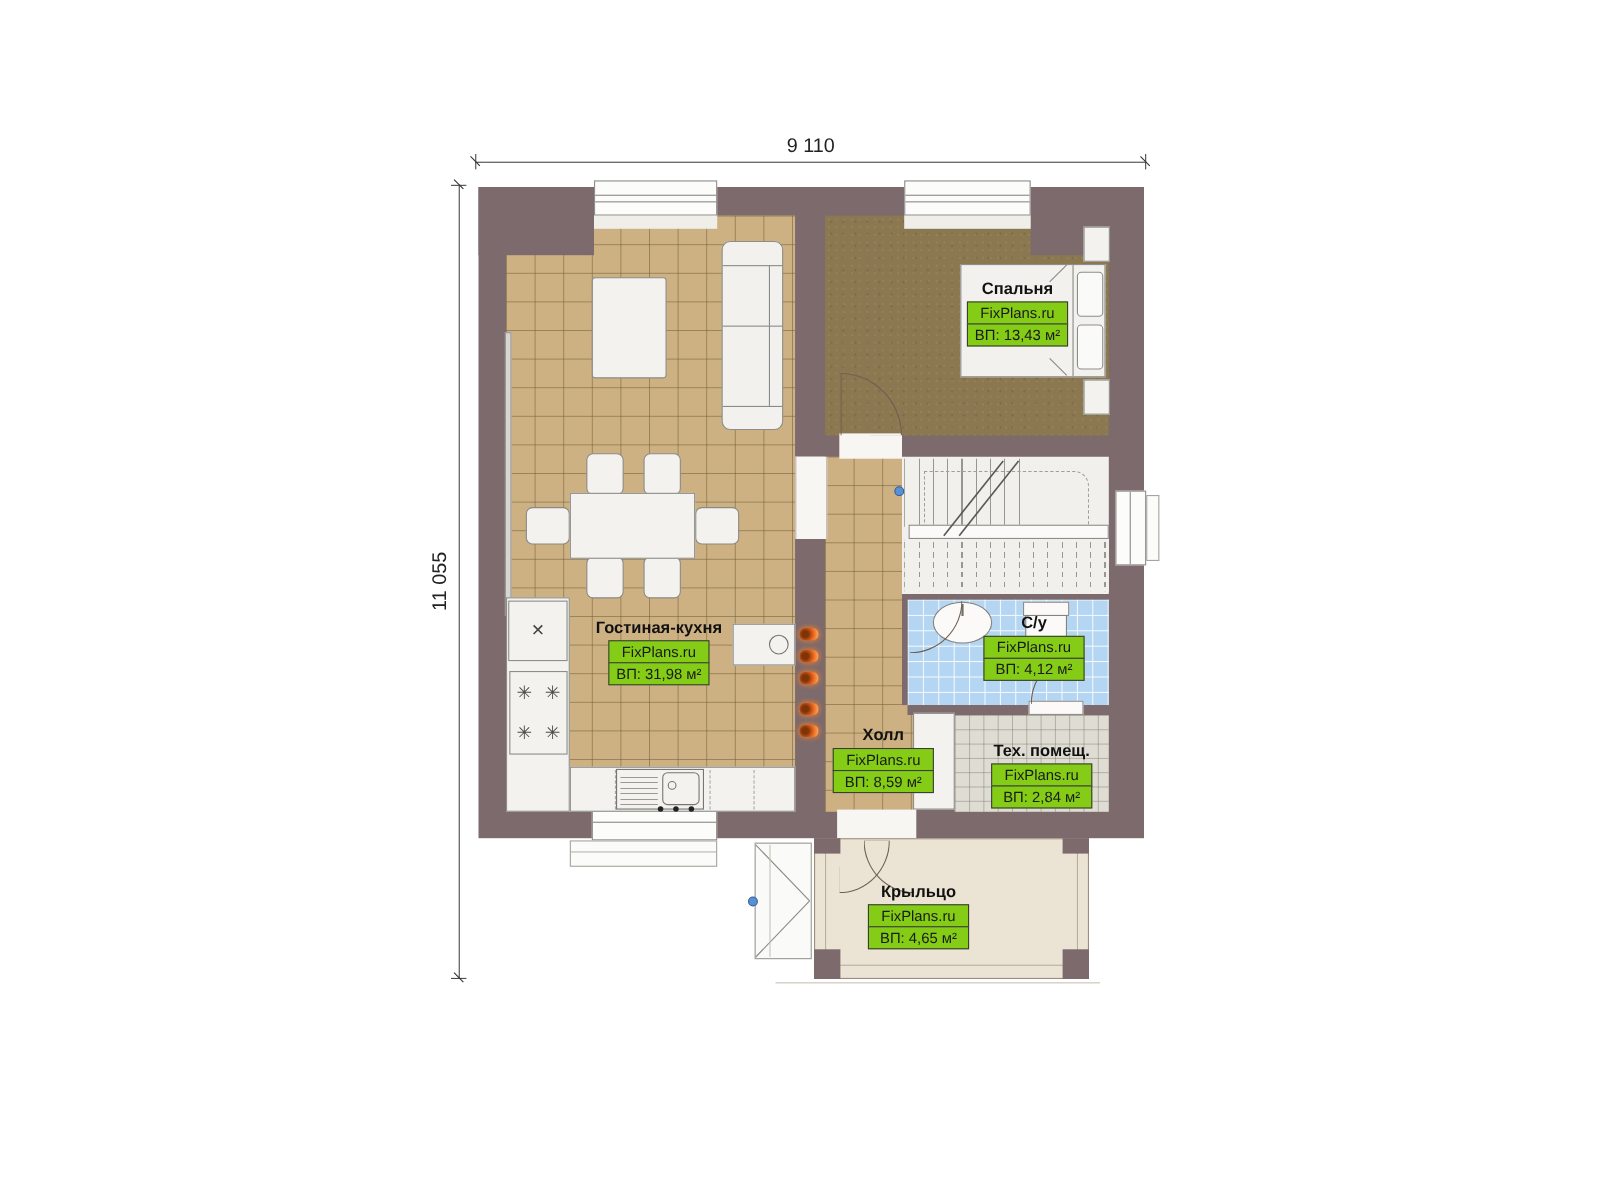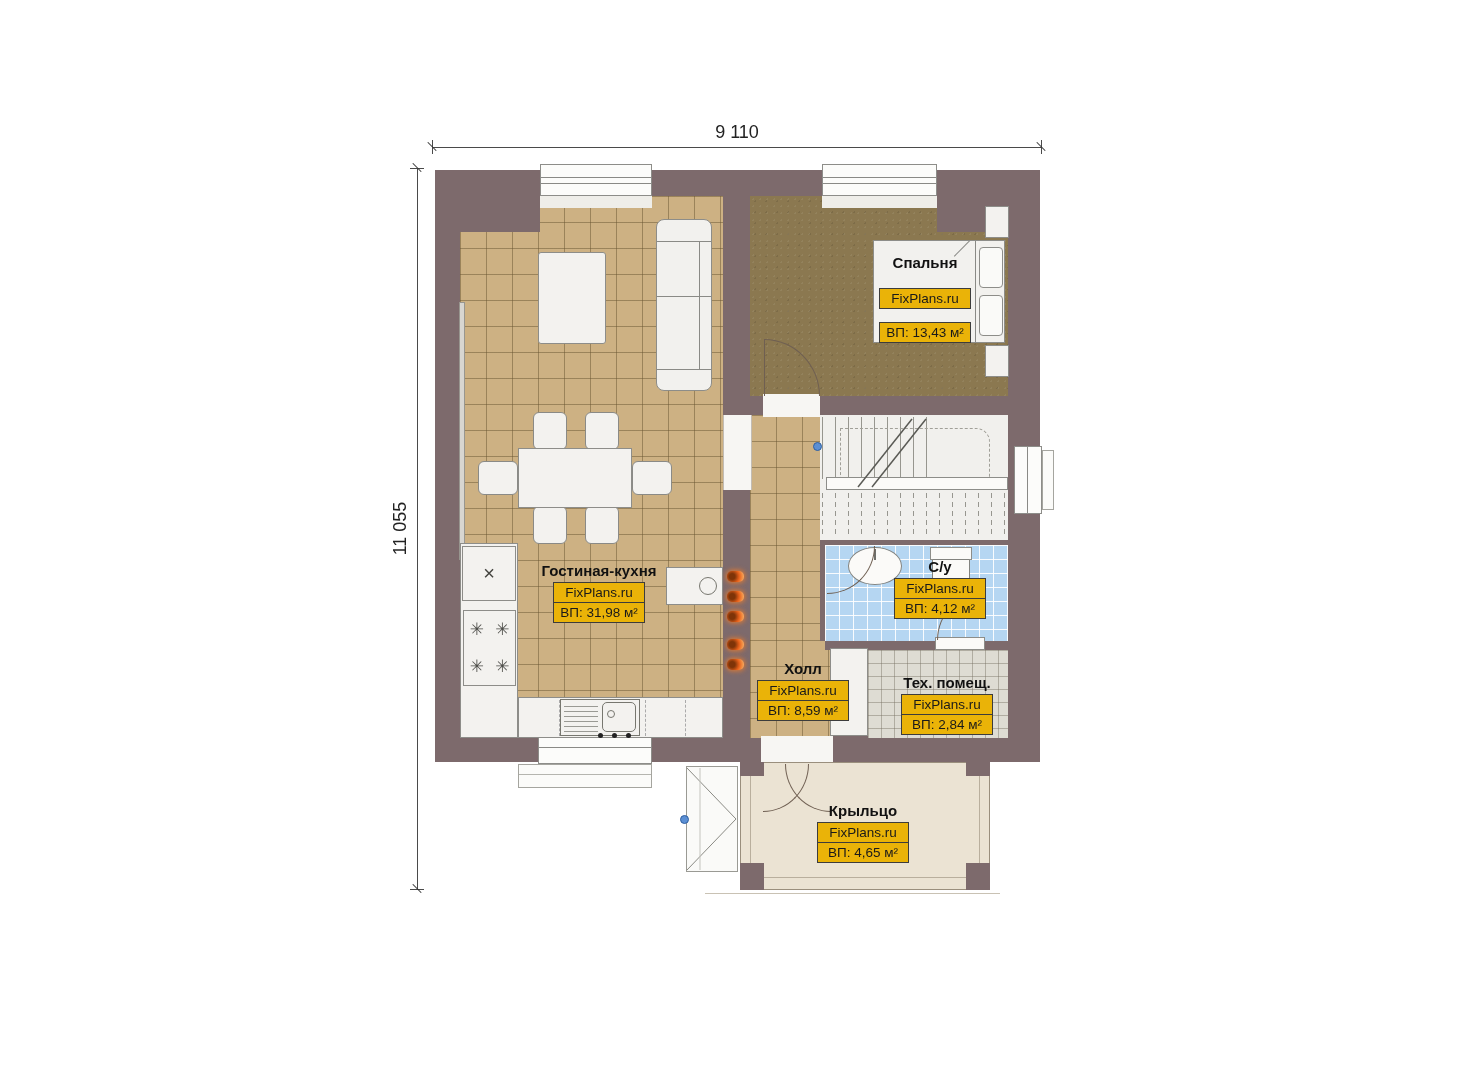--- a/index.html
+++ b/index.html
@@ -42,21 +42,21 @@
   
   .arc{position:absolute;box-sizing:border-box;}
   .arc-tr{border-top:1.5px solid #6f5f52;border-right:1.5px solid #6f5f52;border-left:1.5px solid #6f5f52;border-top-right-radius:100% 100%;}
   .arc-br{border-bottom:1.5px solid #6f5f52;border-right:1.5px solid #6f5f52;border-bottom-right-radius:100% 100%;}
   .arc-bl{border-bottom:1.5px solid #6f5f52;border-left:1.5px solid #6f5f52;border-bottom-left-radius:100% 100%;}
   .arc-tl{border-top:1.5px solid #6f5f52;border-left:1.5px solid #6f5f52;border-top-left-radius:100% 100%;}
   .opening{position:absolute;background:#f7f6f3;}
   
   .room-label{position:absolute;display:flex;flex-direction:column;align-items:center;z-index:60;}
   .room-name{font-size:15px;font-weight:bold;color:#111;white-space:nowrap;line-height:17px;}
-  .label-box{background:#eab308;border:1px solid #3c3c3c;font-size:13.5px;line-height:19px;
+  .label-box{background:#84cc16;border:1px solid #3c3c3c;font-size:13.5px;line-height:19px;
              padding:0 5px;text-align:center;white-space:nowrap;min-width:92px;box-sizing:border-box;}
   .label-box + .label-box{margin-top:-1px;}
   .room-name{margin-bottom:3px;}
   
   .hook{position:absolute;width:17px;height:11px;border-radius:5px;z-index:45;
     background:radial-gradient(circle at 30% 50%,#7e3408 0 22%,#e8611a 55%,#f8a65b 90%);
     box-shadow:0 0 5px 1px rgba(242,125,40,.85);}
   .dot-blue{position:absolute;width:9px;height:9px;border-radius:50%;background:#5b8fd4;border:1px solid #2f5fa0;box-sizing:border-box;z-index:46;}
   .chair{position:absolute;background:#f3f2ef;border:1px solid #8a8a86;border-radius:6px;box-sizing:border-box;}
   .burner{font-size:17px;color:#4d4d49;line-height:1;}
@@ -220,39 +220,39 @@
   <div class="abs" style="left:951px;top:248px;width:22px;border-top:1px solid #8a8a86;transform:rotate(-45deg);"></div>
   <div class="abs" style="left:951px;top:333px;width:22px;border-top:1px solid #8a8a86;transform:rotate(45deg);"></div>
   <div class="white" style="left:985px;top:206px;width:24px;height:32px;"></div>
   <div class="white" style="left:985px;top:345px;width:24px;height:32px;"></div>
 
   <div class="room-label" style="left:540px;top:562px;width:118px;">
     <div class="room-name">Гостиная-кухня</div>
     <div class="label-box">FixPlans.ru</div>
     <div class="label-box">ВП: 31,98 м²</div>
   </div>
-  <div class="room-label" style="left:867px;top:254px;width:116px;gap:14px;">
+  <div class="room-label" style="left:867px;top:254px;width:116px;">
     <div class="room-name">Спальня</div>
     <div class="label-box">FixPlans.ru</div>
     <div class="label-box">ВП: 13,43 м²</div>
   </div>
   <div class="room-label" style="left:884px;top:558px;width:112px;">
     <div class="room-name">С/у</div>
     <div class="label-box">FixPlans.ru</div>
     <div class="label-box">ВП: 4,12 м²</div>
   </div>
   <div class="room-label" style="left:748px;top:660px;width:110px;">
     <div class="room-name">Холл</div>
     <div class="label-box">FixPlans.ru</div>
     <div class="label-box">ВП: 8,59 м²</div>
   </div>
   <div class="room-label" style="left:888px;top:654px;width:118px;margin-top:20px;">
     <div class="room-name">Тех. помещ.</div>
     <div class="label-box">FixPlans.ru</div>
     <div class="label-box">ВП: 2,84 м²</div>
   </div>
-  <div class="room-label" style="left:805px;top:802px;width:116px;">
+  <div class="room-label" style="left:777px;top:802px;width:116px;">
     <div class="room-name">Крыльцо</div>
     <div class="label-box">FixPlans.ru</div>
     <div class="label-box">ВП: 4,65 м²</div>
   </div>
 
 </div>
 
 </body></html>

